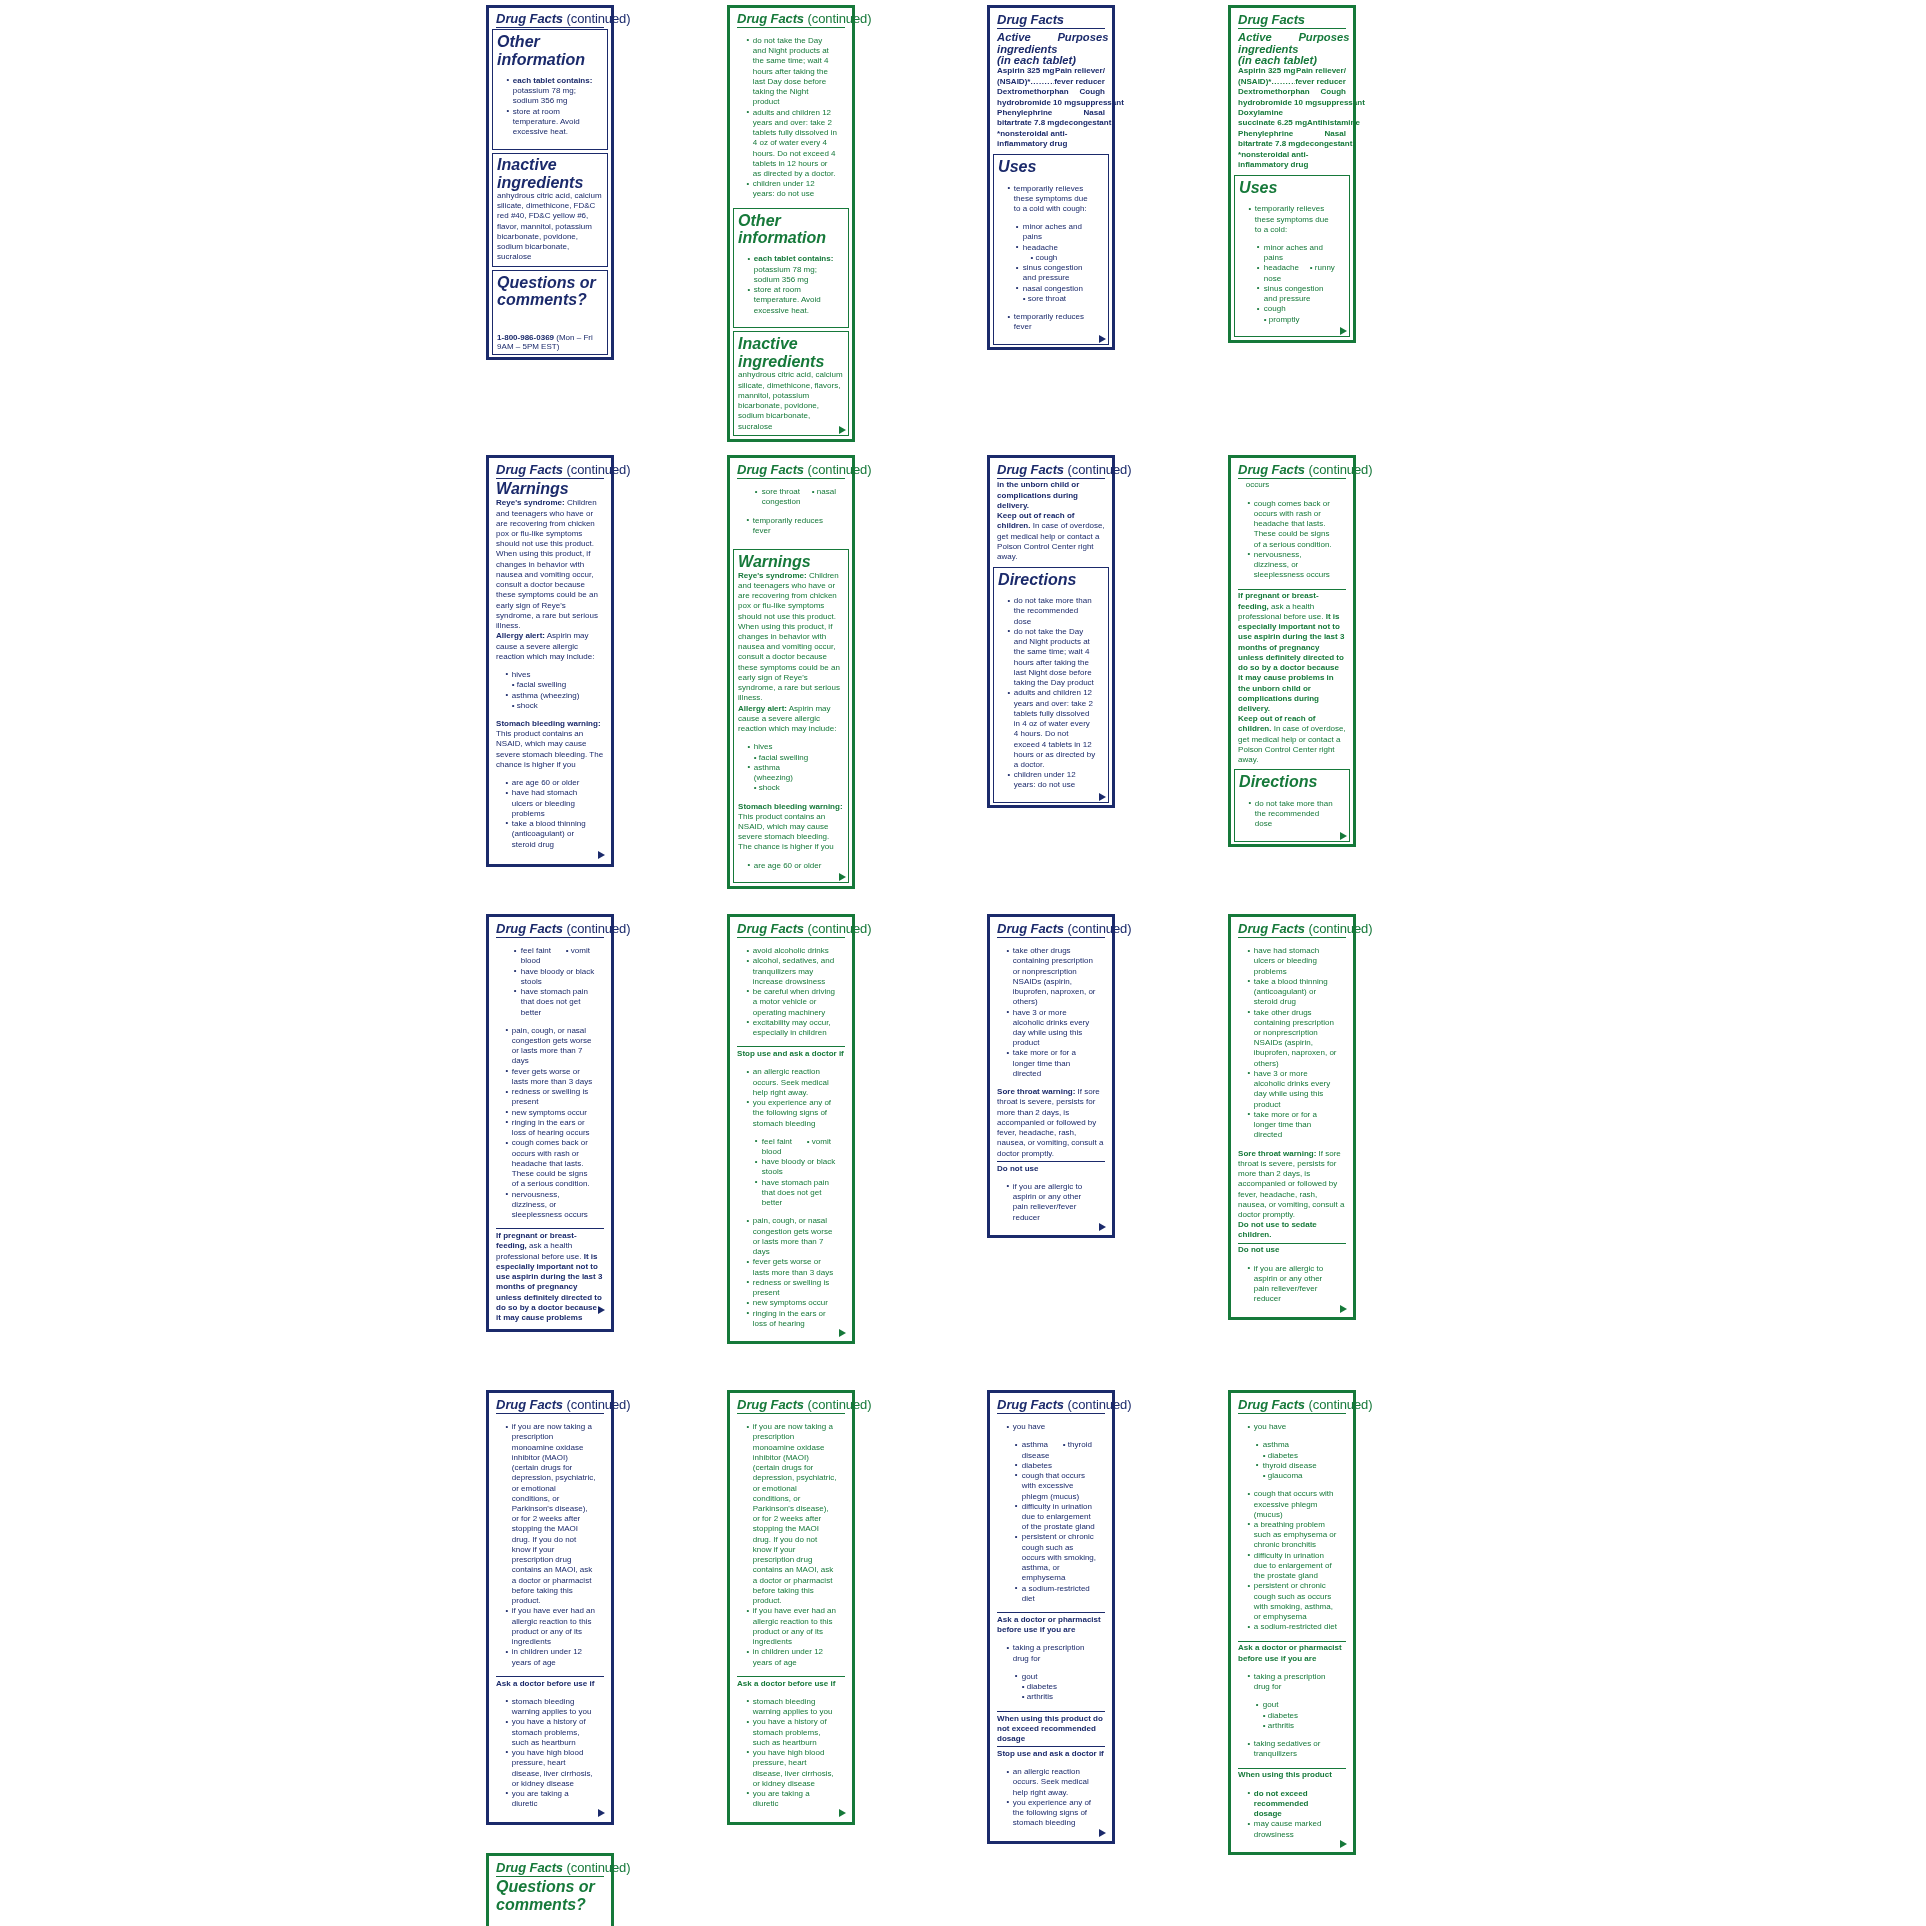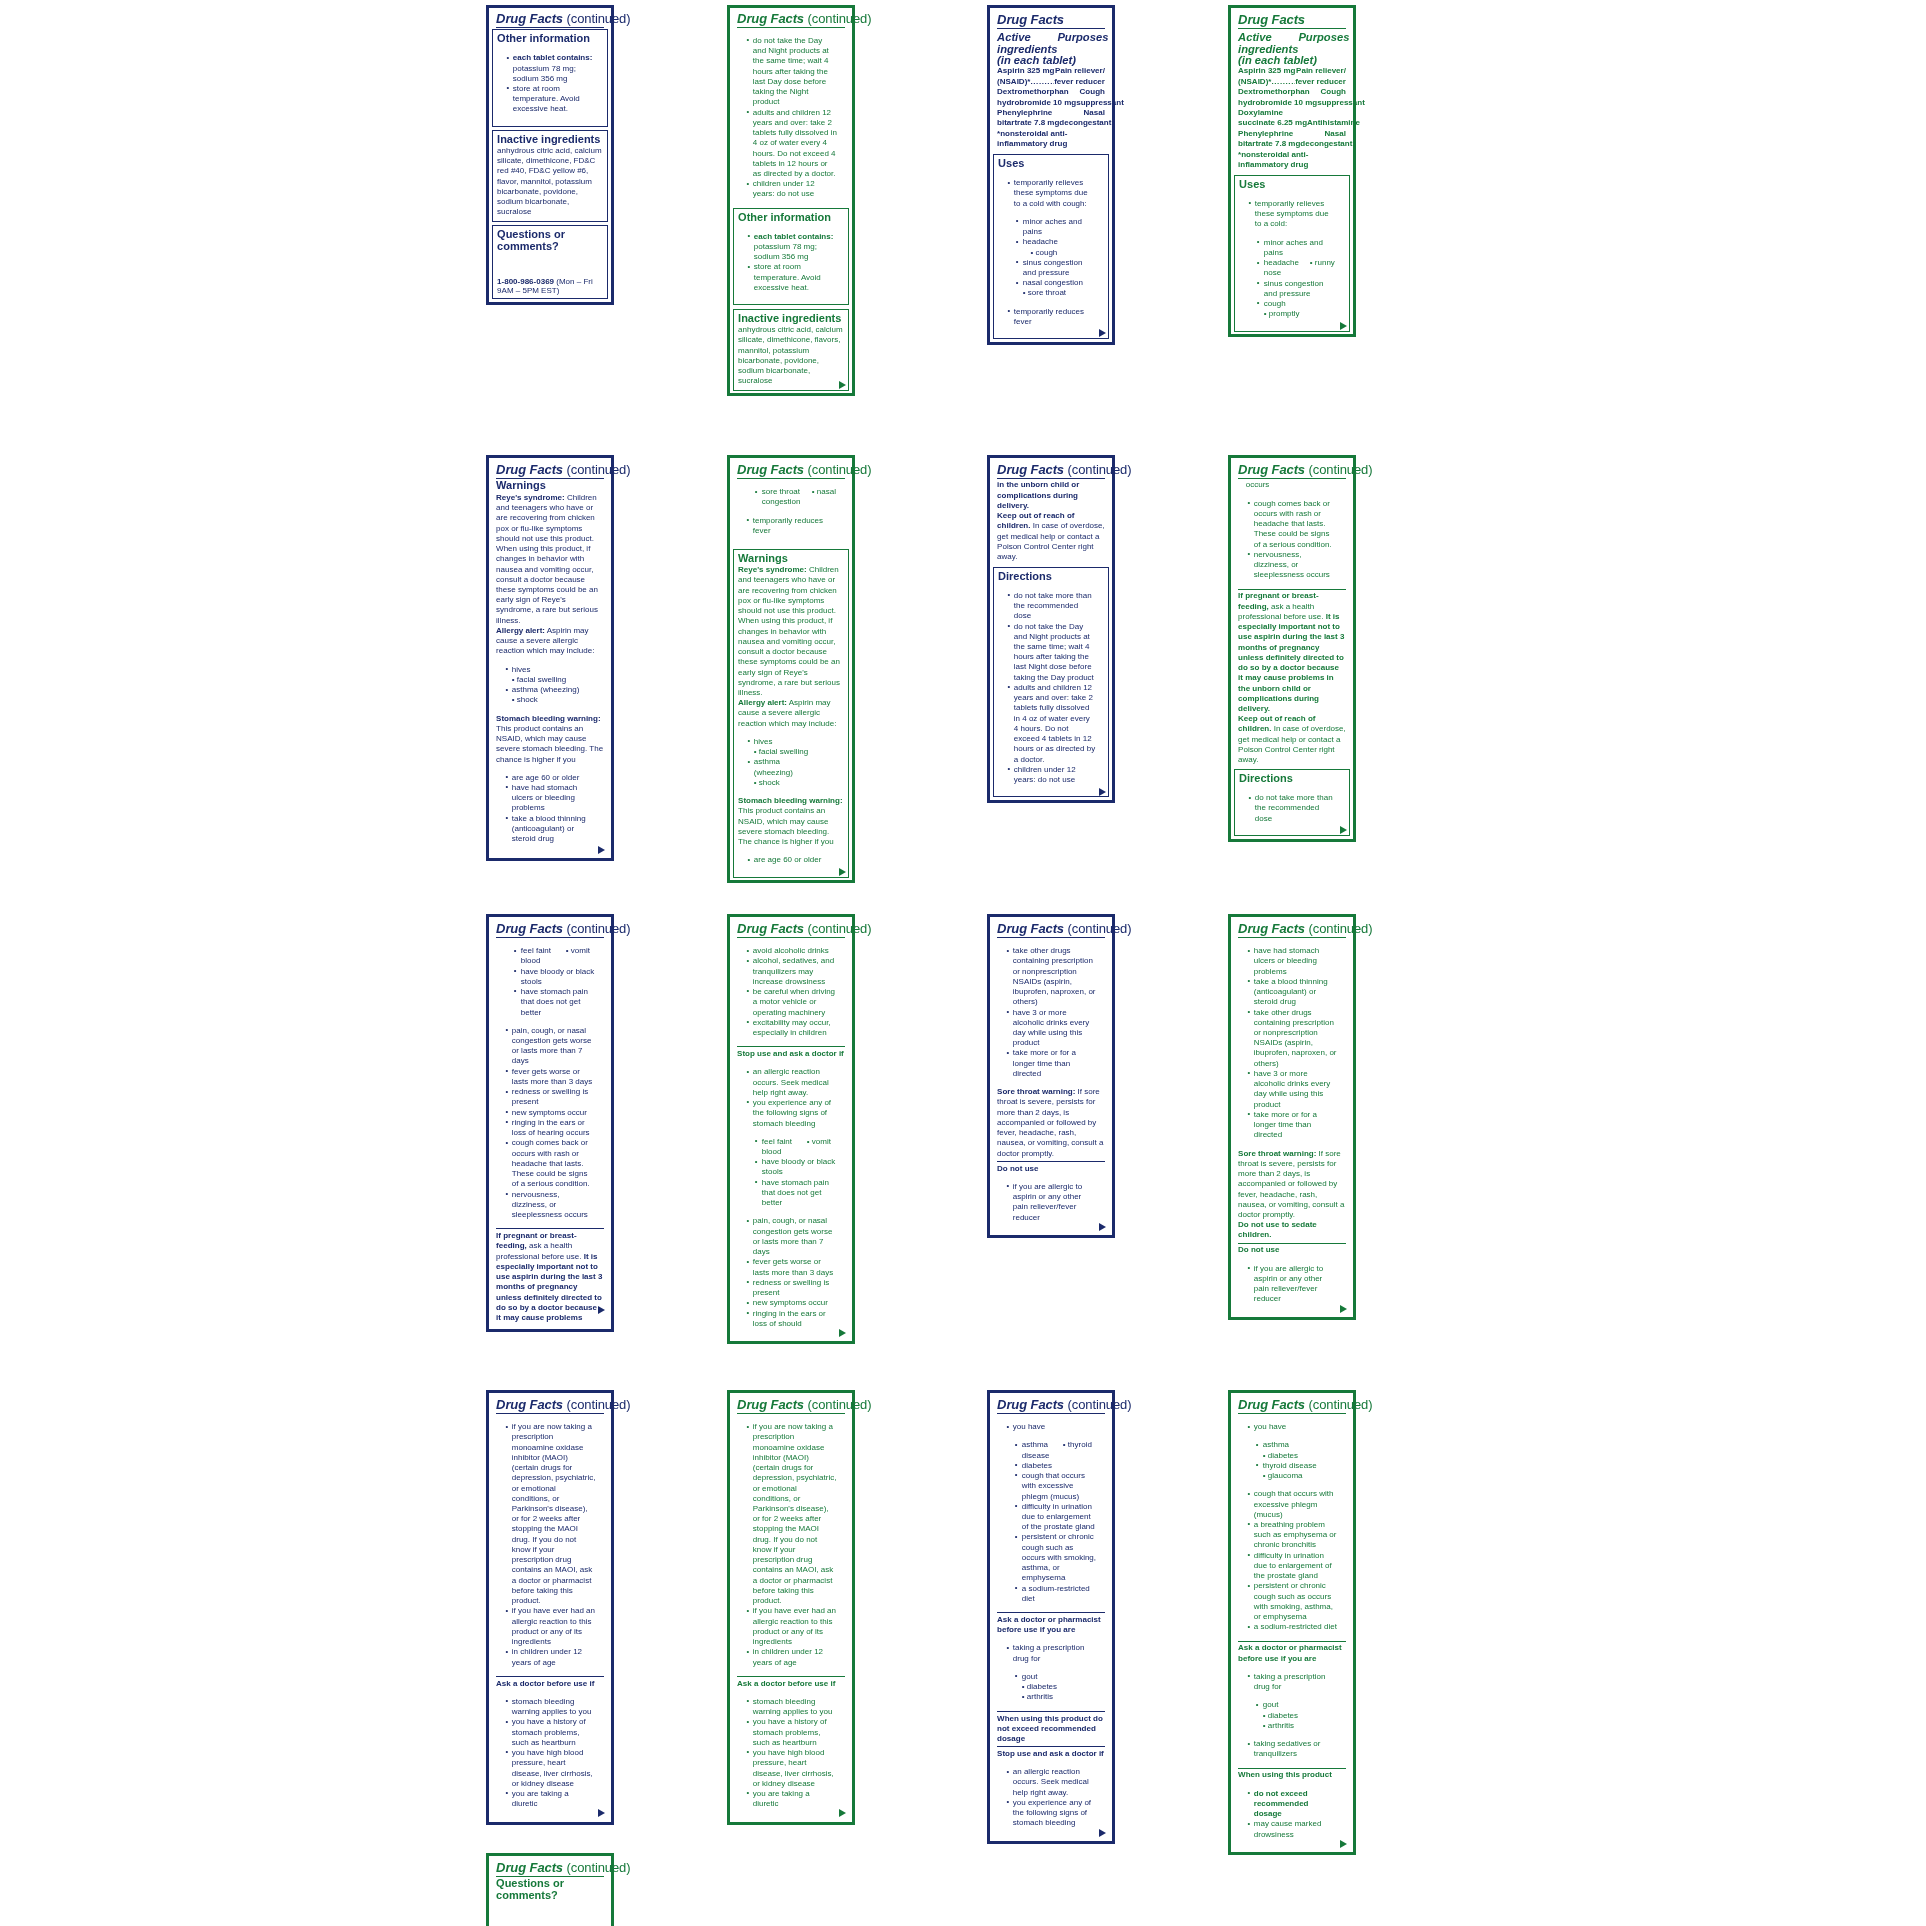--- a/index.html
+++ b/index.html
@@ -51,22 +51,22 @@
   .df .cont{font-style:normal;font-weight:normal;}
   .hr{
     border-bottom:1.3px solid #1b2a6b;
     margin:1.3px 0 1.3px 0;
   }
   .panel.green .hr{border-color:#16793a;}
   .hrthin{border-bottom:1px solid #1b2a6b;margin:1.9px 0 1.9px 0;}
   .panel.green .hrthin{border-color:#16793a;}
 
   .sec{
-    font-weight:bold;
-    font-size:11px;line-height:1.08;
+    font-style:italic;font-weight:bold;
+    font-size:16px;line-height:1.08;
     color:#1b2a6b;margin:0.6px 0 0.6px 0;
   }
   .panel.green .sec{color:#16793a;}
 
   .txt{
     font-size:8px;line-height:1.28;
     color:#1b2a6b;margin:0;
   }
   .panel.green .txt{color:#16793a;}
   .txt b{font-weight:bold;}
@@ -418,21 +418,21 @@
       <ul class="b ind">
         <li><span style="display:inline-block;width:45px;">feel faint</span><span>•&nbsp;<span>vomit blood</span></span></li>
         <li>have bloody or black stools</li>
         <li>have stomach pain that does not get better</li>
       </ul>
       <ul class="b">
         <li>pain, cough, or nasal congestion gets worse or lasts more than 7 days</li>
         <li>fever gets worse or lasts more than 3 days</li>
         <li>redness or swelling is present</li>
         <li>new symptoms occur</li>
-        <li>ringing in the ears or loss of should</li>
+        <li>ringing in the ears or loss of hearing</li>
       </ul>
     </div>
     <div class="arrow"></div>
   </div>
 
   <div class="panel" style="left:987px;top:914px;width:128px;">
     <div class="blk first" style="border:none;padding-bottom:1.3px;">
       <div class="df"><span>Drug Facts</span><span class="cont"> (continued)</span></div>
       <div class="hr"></div>
       <ul class="b">

